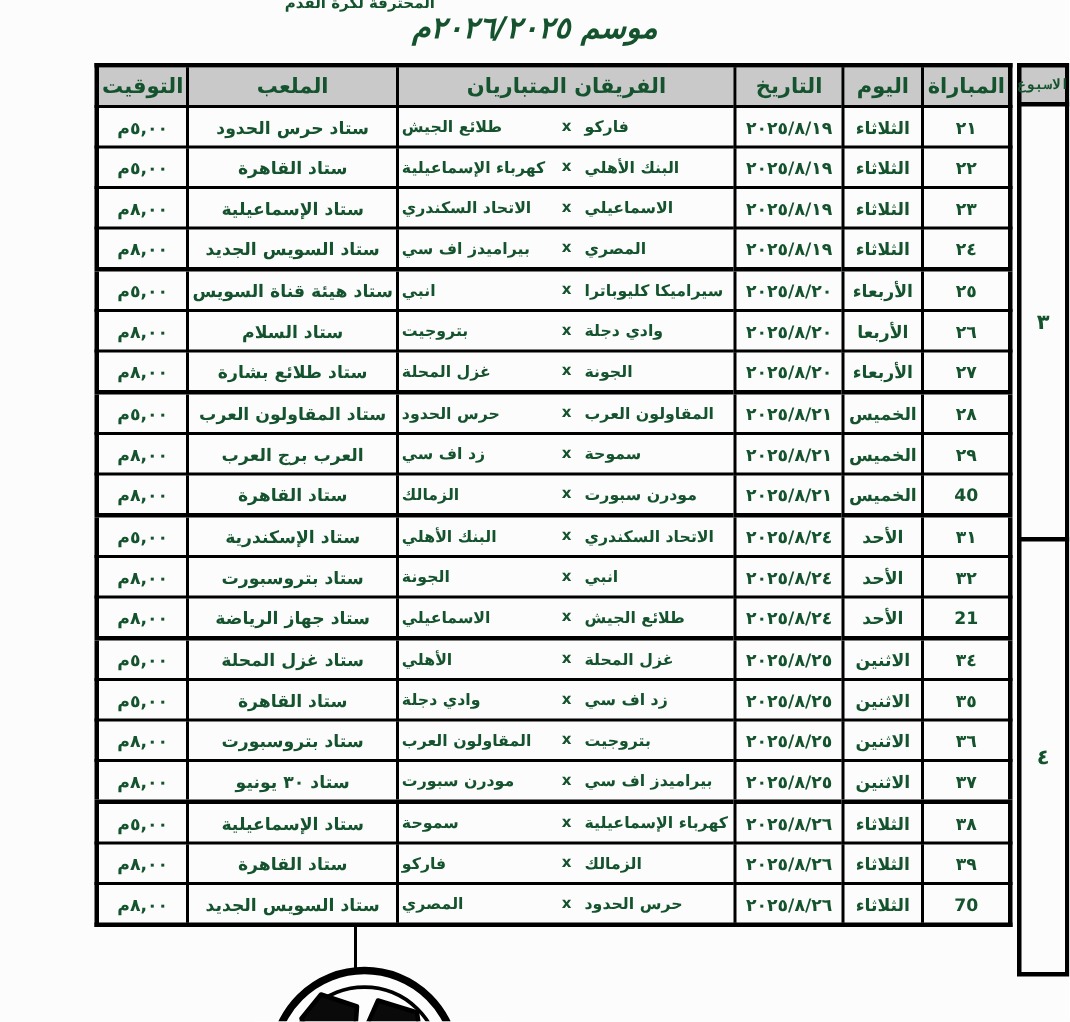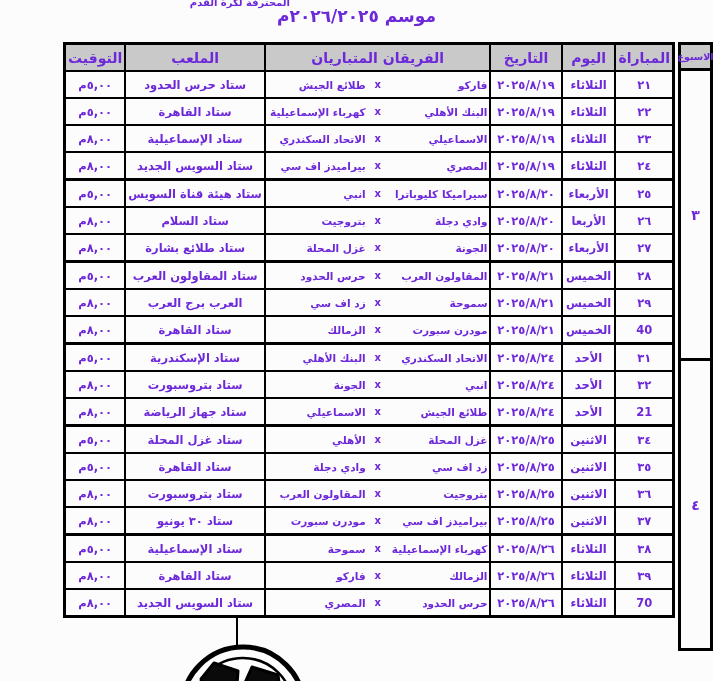--- a/index.html
+++ b/index.html
@@ -1,44 +1,44 @@
 <!DOCTYPE html>
 <html lang="ar"><head>
 <meta charset="utf-8">
 <style>
   html,body{margin:0;padding:0;background:#ffffff;}
   .page{
     position:relative;width:713px;height:681px;overflow:hidden;
-    background:#fcfcfc;color:#6d28d9;
+    background:#fcfcfc;color:#14532d;
     font-family:"DejaVu Sans",sans-serif;direction:rtl;
   }
   
   .corner{position:absolute;top:0;left:140px;width:150px;height:12px;overflow:hidden;direction:rtl;}
   .corner span{display:block;margin-top:-3px;font-size:10px;font-weight:bold;white-space:nowrap;}
   
   .title{position:absolute;top:6px;left:0;width:100%;text-align:center;
-         font-size:17px;font-weight:bold;letter-spacing:0.5px;direction:rtl;}
+         font-size:20px;font-weight:bold;letter-spacing:0.5px;direction:rtl;font-style:italic;}
   
   .layout{position:absolute;top:42px;left:63px;display:flex;direction:rtl;gap:3px;align-items:flex-start;}
   .week-col{width:35px;flex:0 0 35px;}
   .week-hdr{box-sizing:border-box;height:29px;border:3px solid #000;background:#c9c9c9;
-            display:flex;align-items:center;justify-content:center;font-size:9.5px;font-weight:bold;}
+            display:flex;align-items:center;justify-content:center;font-size:9.5px;font-weight:bold;font-family:Liberation Mono, monospace;}
   .week-cell{box-sizing:border-box;height:293px;border:3px solid #000;margin-top:-3px;
              display:flex;align-items:center;justify-content:center;font-size:14px;font-weight:bold;background:#fcfcfc;}
   table.main{border-collapse:collapse;table-layout:fixed;direction:rtl;border:3px solid #000;background:#fcfcfc;}
   table.main th,table.main td{border:2px solid #000;padding:0 2px;text-align:center;vertical-align:middle;
              font-weight:bold;overflow:hidden;white-space:nowrap;}
   table.main th{background:#c9c9c9;height:25px;font-size:14px;}
   table.main td{height:25px;font-size:11.5px;}
   tr.group-start td{border-top:3.5px solid #000;}
   col.c-match{width:39px;} col.c-day{width:54px;} col.c-date{width:72px;}
   col.c-teams{width:229px;} col.c-stadium{width:124px;} col.c-time{width:48px;}
   .date-cell{font-size:10.5px;}
   .teams-wrap{display:flex;align-items:center;width:100%;}
-  .teams-wrap .team{flex:1;text-align:right;font-size:10.5px;font-weight:bold;white-space:nowrap;}
+  .teams-wrap .team{flex:1;text-align:left;font-size:10.5px;font-weight:bold;white-space:nowrap;}
   .teams-wrap .vs{flex:0 0 24px;text-align:center;font-size:10px;font-weight:bold;}
   .stadium-cell{font-size:10.5px;}
   .time-cell{font-size:11px;}
   
   .stamp-line{position:absolute;left:236px;top:616px;width:2px;height:36px;background:#000;}
   .ball{position:absolute;left:176px;top:641px;width:134px;height:134px;}
 </style>
 </head>
 <body>
 

